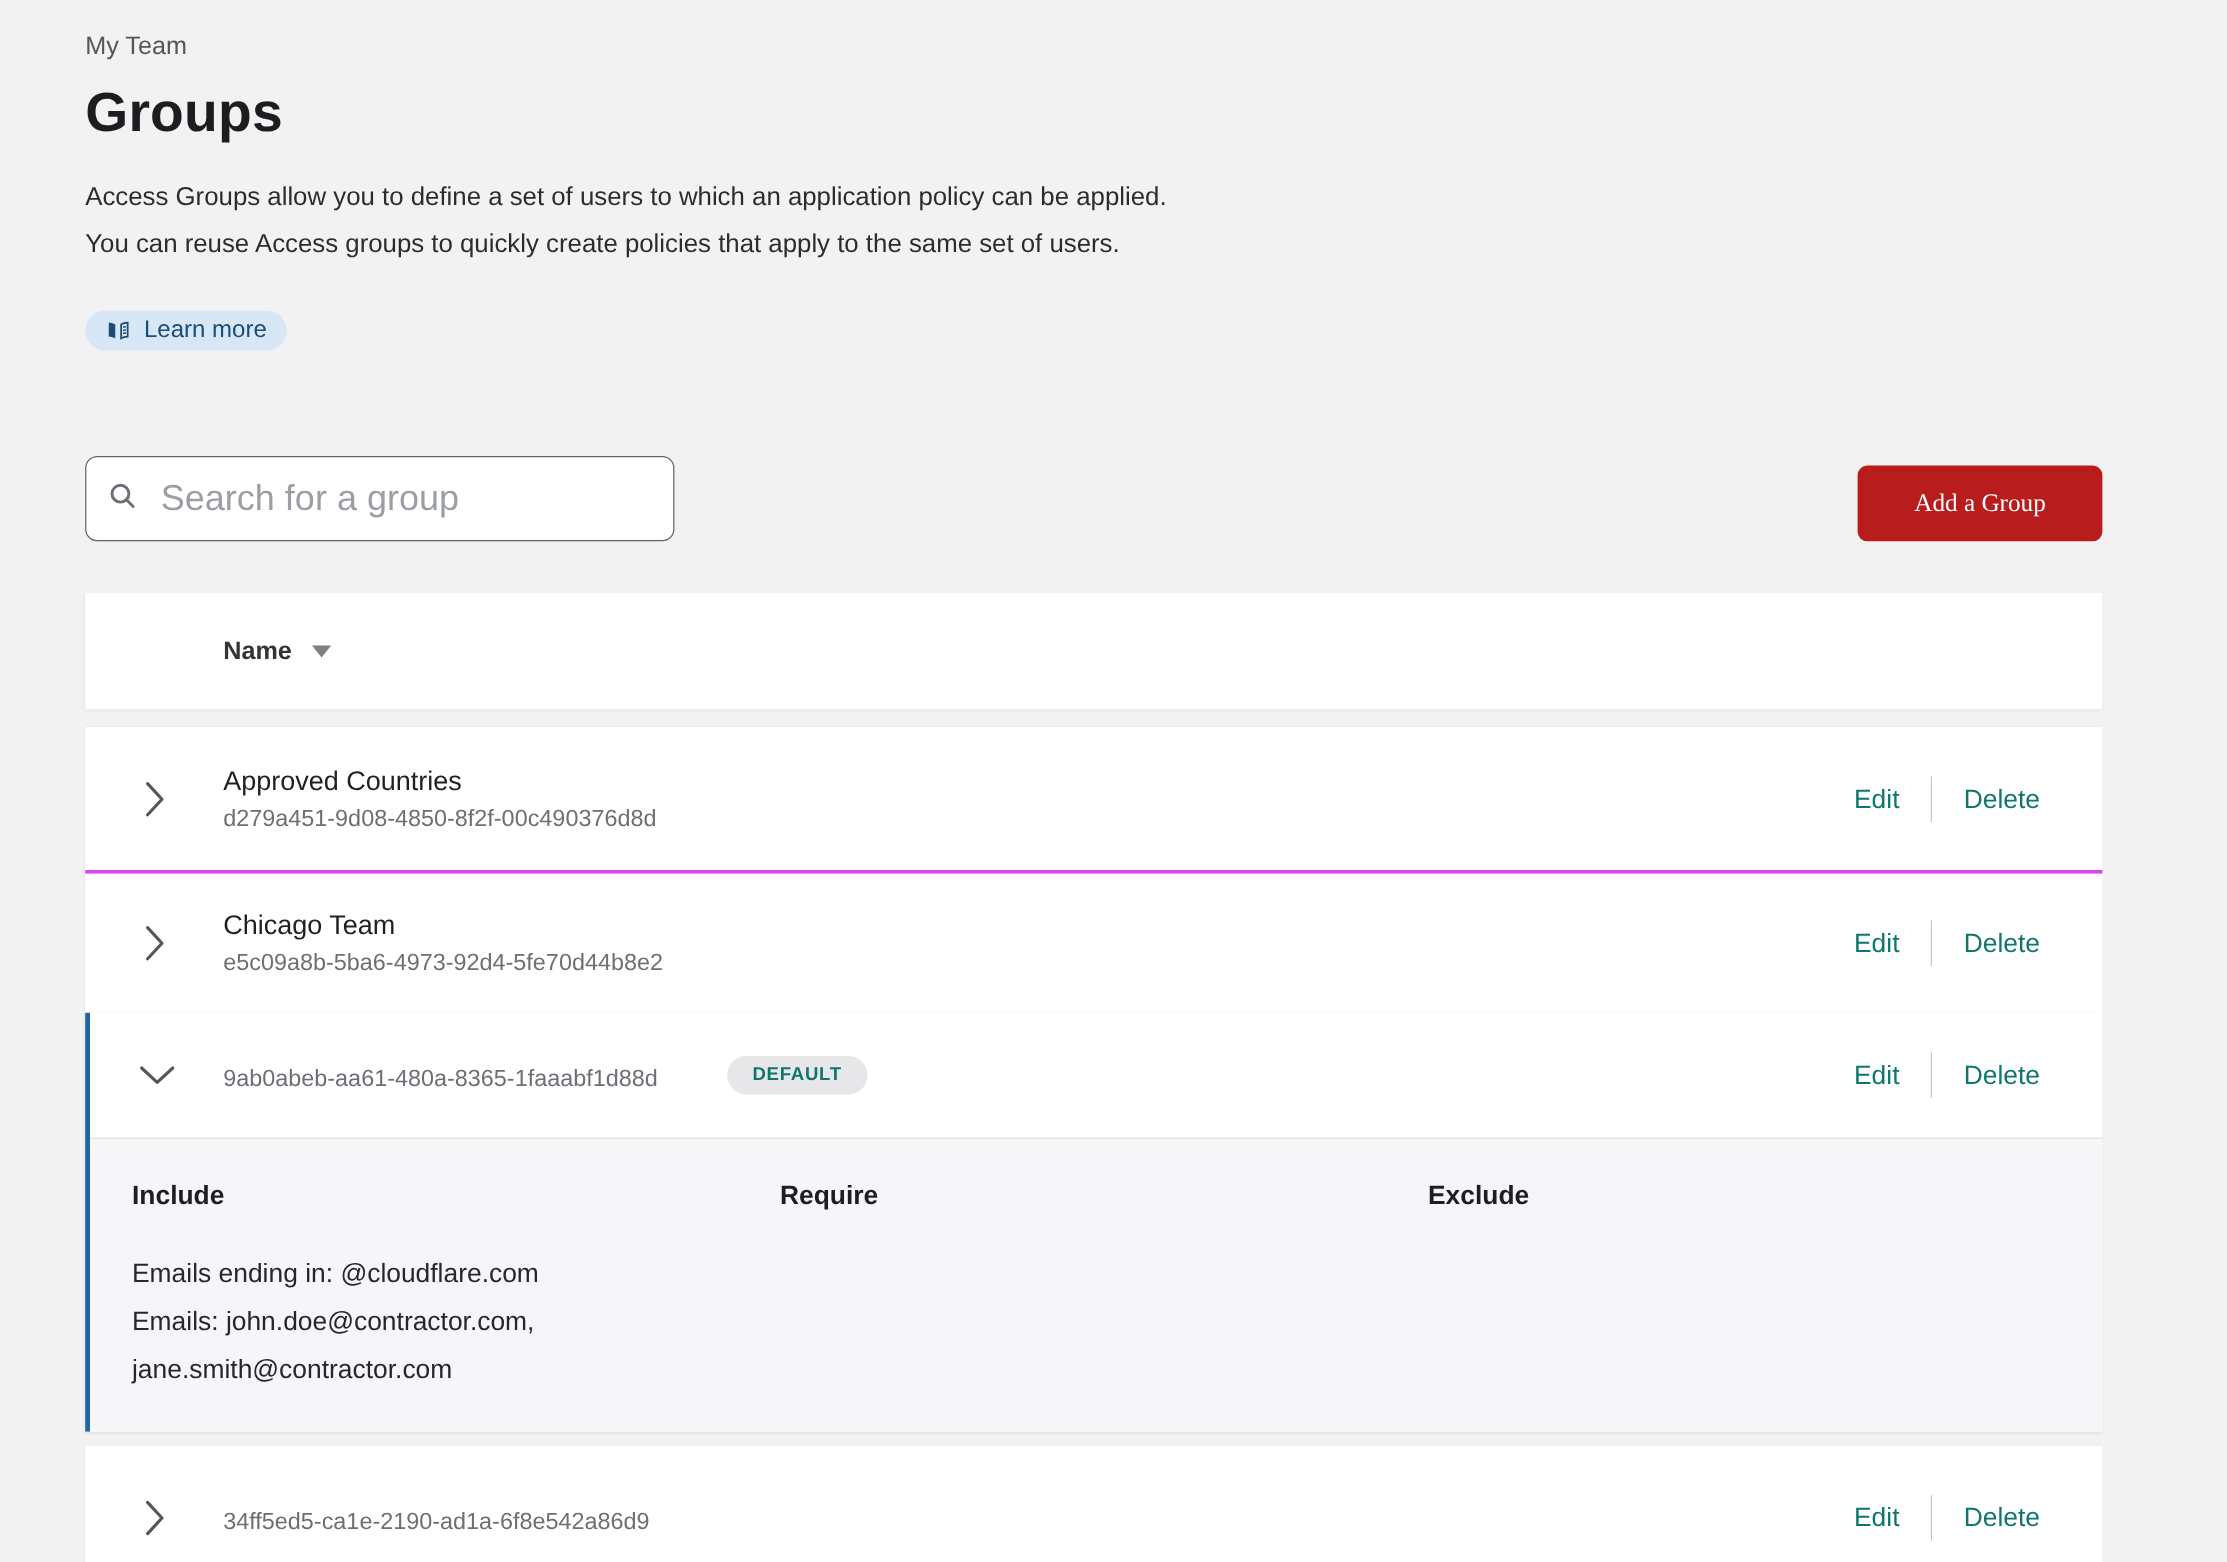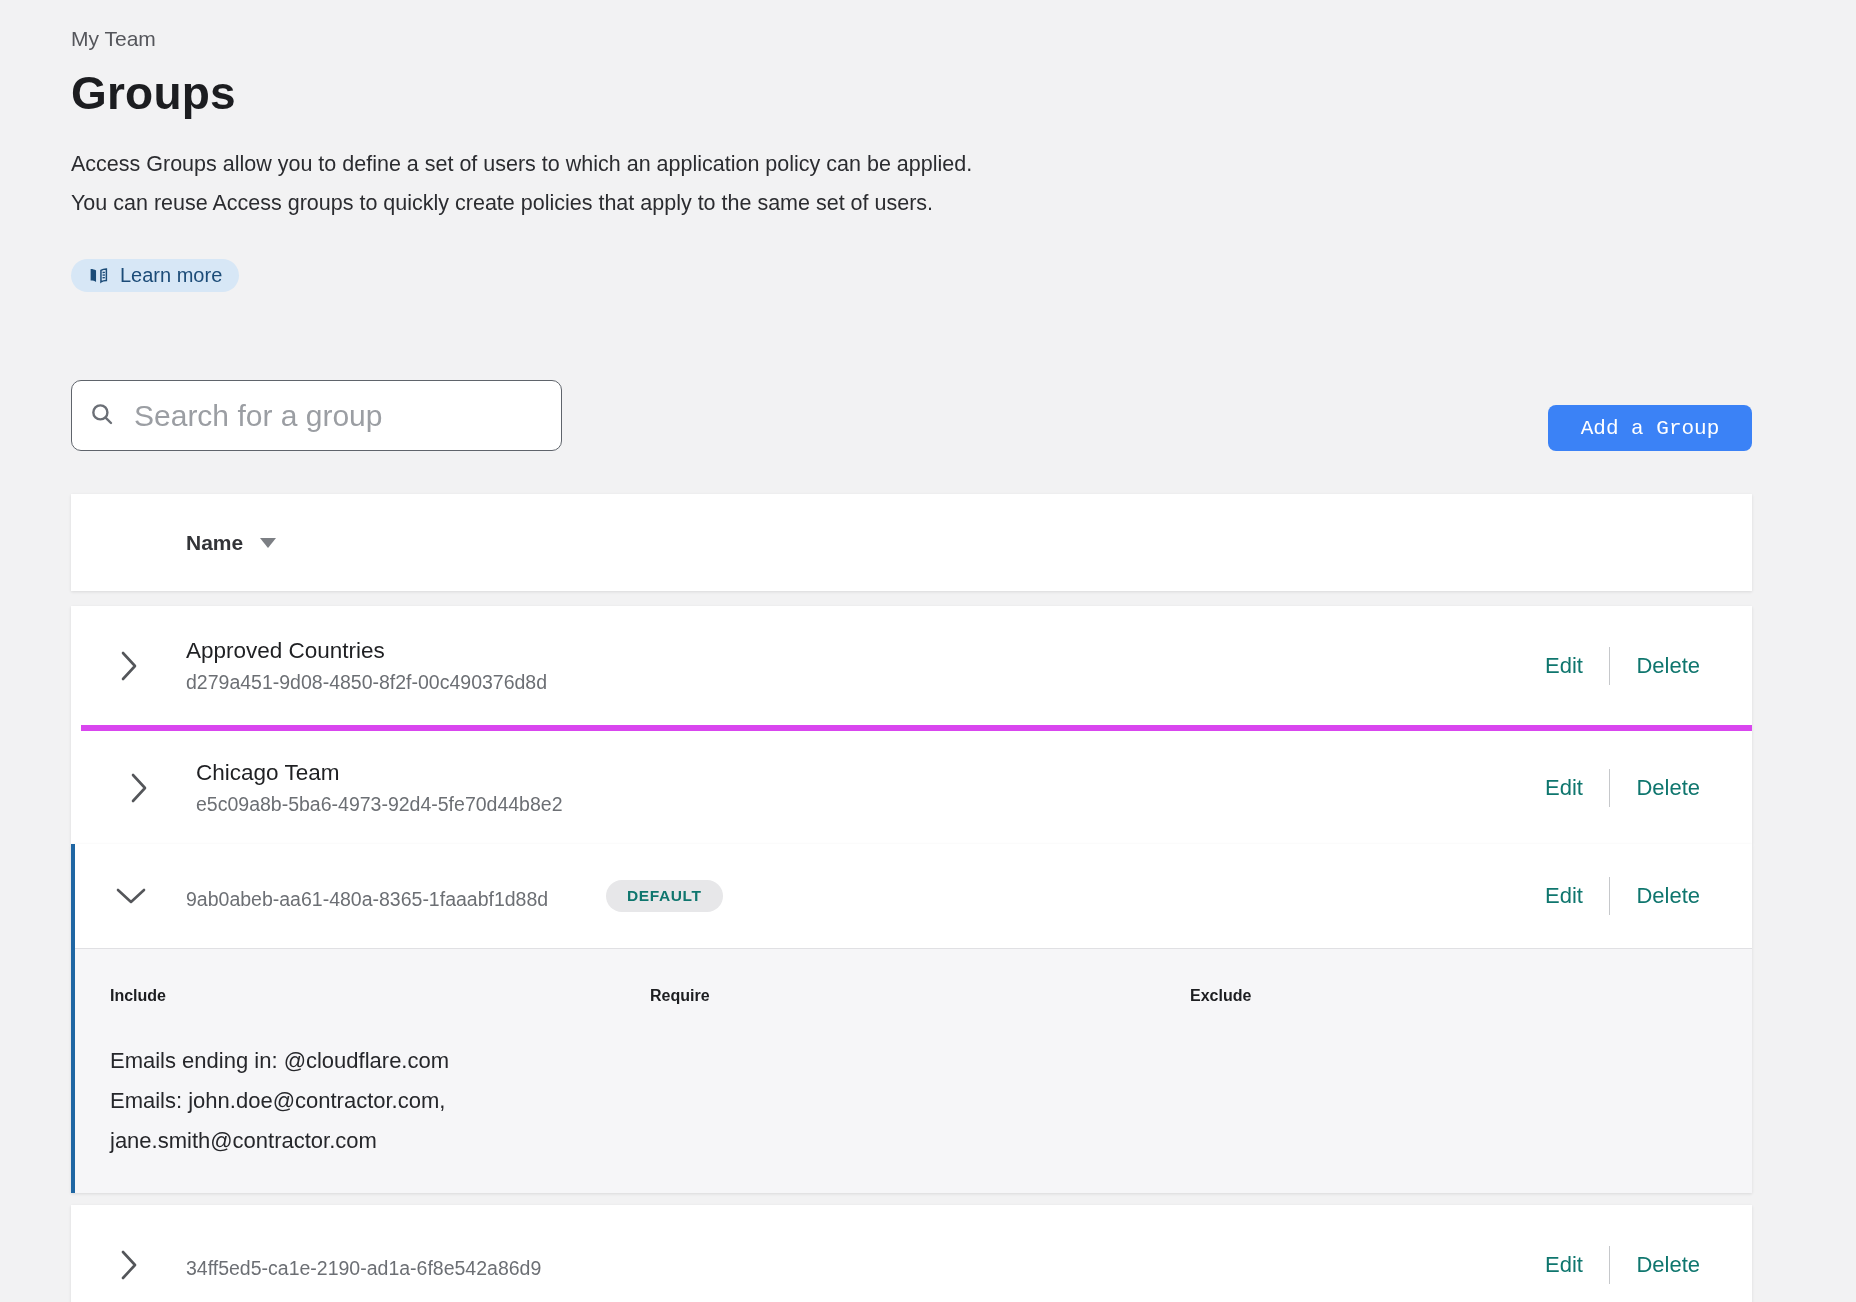--- a/index.html
+++ b/index.html
@@ -31,43 +31,43 @@
     display: flex; align-items: center; padding-left: 17px;
   }
   .search-box svg { flex: none; }
   .search-box input {
     flex: 1; border: none; outline: none; background: transparent;
     margin-left: 19px; padding-right: 14px;
     font-family: inherit; font-size: 30px; color: #1f2023;
   }
   .search-box input::placeholder { color: #9b9ea3; }
   .add-group-btn {
-    width: 204px; height: 46px; border: none; border-radius: 8px;
-    background: #3b82f6; color: #ffffff; cursor: pointer;
-    font-family: Liberation Mono, monospace; font-size: 21px;
+    width: 204px; height: 63px; border: none; border-radius: 8px;
+    background: #b91c1c; color: #ffffff; cursor: pointer;
+    font-family: Liberation Serif, serif; font-size: 21px;
   }
 
   .card { background: #ffffff; box-shadow: 0 1px 3px rgba(0,0,0,0.10); }
   .table-header {
     margin-top: 43px; height: 97px;
     display: flex; align-items: center; padding-left: 115px; cursor: pointer;
   }
   .table-header .col-label { font-size: 21px; font-weight: 700; color: #333438; }
   .sort-caret {
     margin-left: 17px; width: 0; height: 0;
     border-left: 8px solid transparent; border-right: 8px solid transparent;
     border-top: 10px solid #7c7f84;
   }
 
   .rows-card { margin-top: 15px; }
   .row {
     height: 119px; background: #fff;
     display: flex; align-items: center; cursor: pointer;
   }
-  .row + .row { border-top: 6px solid #d946ef; margin-left: 10px; }
+  .row + .row { border-top: 3px solid #d946ef; }
   .expander { width: 115px; flex: none; display: flex; justify-content: center; align-items: center; }
   .name-cell { width: 420px; flex: none; }
   .row-title { font-size: 22.5px; color: #1f2023; }
   .row-id { margin-top: 7px; font-size: 19.5px; color: #6c6f74; }
   .pill-badge {
     height: 32px; padding: 0 21px; border-radius: 16px;
     background: #e7e7e9; color: #0f766e;
     font-size: 15.5px; font-weight: 700; letter-spacing: 0.6px;
     display: inline-flex; align-items: center;
   }
@@ -79,21 +79,21 @@
   .action-divider { width: 1.5px; height: 38px; background: #c6c8cb; margin: 0 26px; }
 
   .expanded-card { border-left: 4px solid #1f66a3; }
   .expanded-card .row { height: 104px; }
   .expanded-card .expander { width: 111px; }
   .detail-section {
     border-top: 1px solid #e0e0e3; background: #f6f6f8;
     padding: 34px 40px 32px 35px; height: 245px;
   }
   .detail-grid { display: grid; grid-template-columns: 540px 540px 1fr; }
-  .detail-header { font-size: 16px; font-weight: 700; color: #1d1e21; line-height: 26px; }
+  .detail-header { font-size: 22px; font-weight: 700; color: #1d1e21; line-height: 26px; }
   .detail-items { margin-top: 32px; max-width: 500px; font-size: 22px; line-height: 40px; color: #26272b; }
 
   .last-card { margin-top: 12px; height: 130px; }
 
   .chev { stroke: #54565a; stroke-width: 2.6; fill: none; stroke-linecap: round; stroke-linejoin: round; }
 </style>
 </head>
 <body>
 
 <div class="content">

